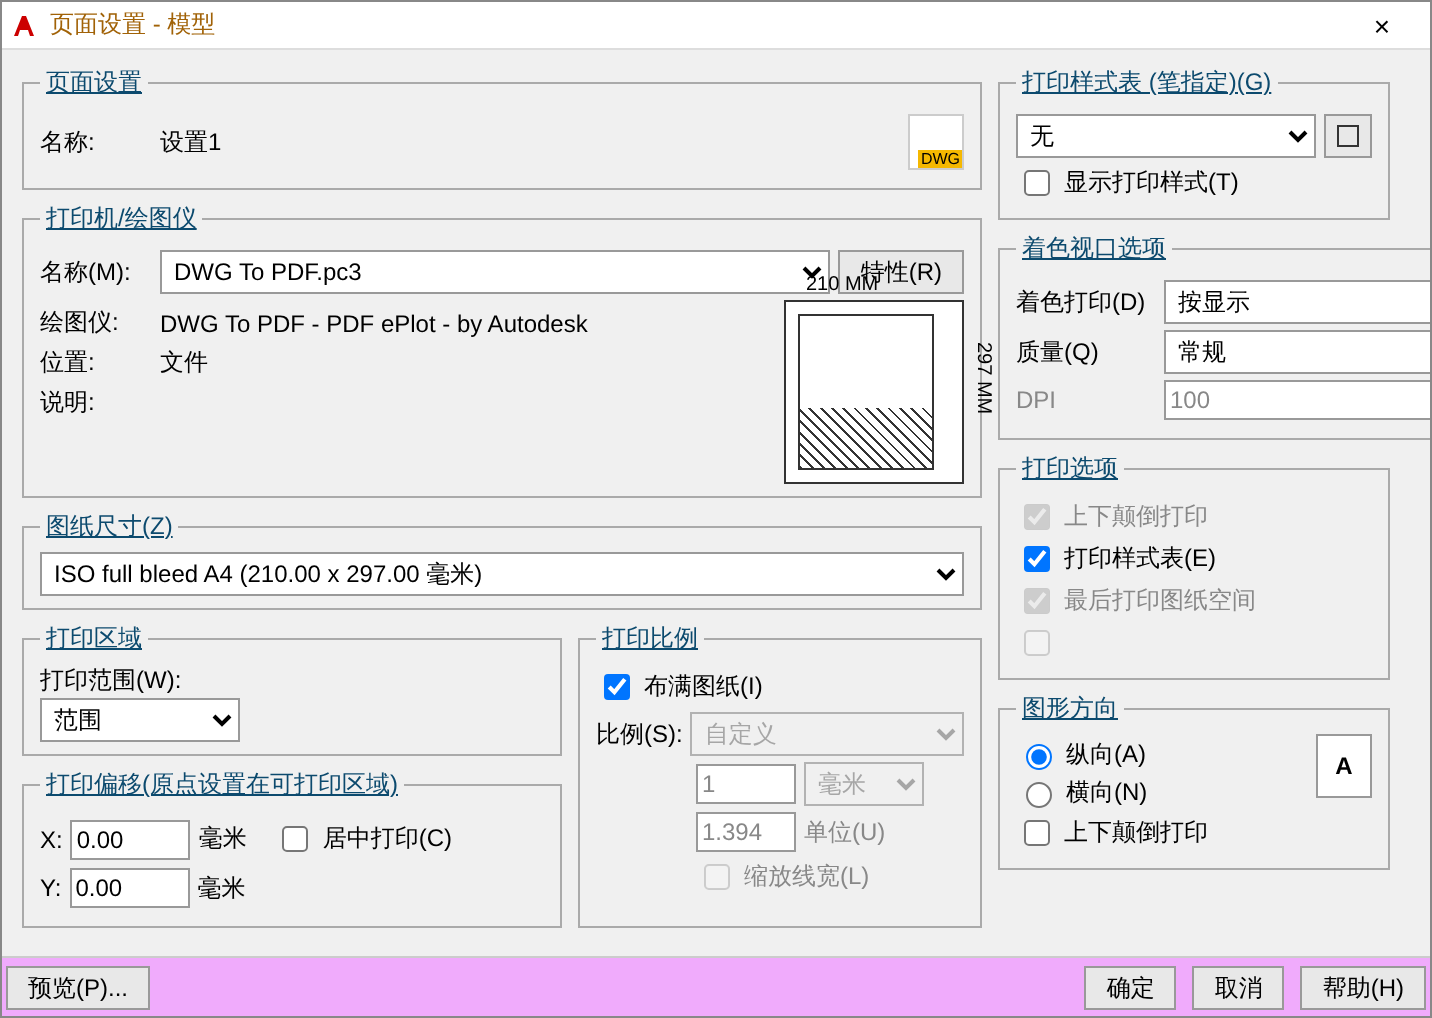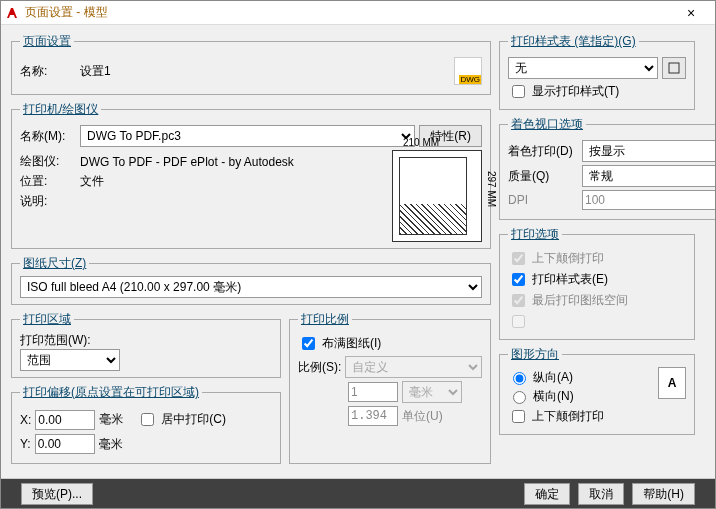--- a/index.html
+++ b/index.html
@@ -22,21 +22,21 @@
 .dwg-icon { width: 28px; height: 28px; background: #fff; border: 1px solid #ccc; position: relative; }
 .dwg-icon::after { content: "DWG"; position: absolute; bottom: 0; right: 0; background: #f5b800; font-size: 8px; padding: 0 1px; }
 .preview-box { width: 90px; height: 92px; border: 1px solid #333; background: #fff; position: relative; margin-left: 6px; }
 .preview-dim { position: absolute; top: -14px; left: 10px; font-size: 10px; }
 .preview-dim2 { position: absolute; right: -16px; top: 20px; font-size: 10px; writing-mode: vertical-rl; }
 .preview-inner { position: absolute; left: 6px; top: 6px; right: 14px; bottom: 6px; border: 1px solid #333; }
 .preview-hatch { position: absolute; left: 0; bottom: 0; right: 0; height: 40%; background: repeating-linear-gradient(45deg, #333 0, #333 1px, transparent 1px, transparent 4px); }
 .chk { display: flex; align-items: center; gap: 4px; margin: 2px 0; }
 .radio { display: flex; align-items: flex-start; gap: 4px; margin: 2px 0; }
 .orient-icon { width: 28px; height: 32px; border: 1px solid #999; background: #fff; display: flex; align-items: center; justify-content: center; font-size: 18px; font-weight: bold; }
-.footer { position: absolute; bottom: 0; left: 0; right: 0; height: 30px; background: #404040; border-top: 1px solid #ccc; display: flex; align-items: center; padding: 0 20px; gap: 8px; }
+.footer { position: absolute; bottom: 0; left: 0; right: 0; height: 30px; background: #f0abfc; border-top: 1px solid #ccc; display: flex; align-items: center; padding: 0 2px; gap: 8px; }
 .footer .spacer { flex: 1; }
 .disabled { color: #888; background: #f0f0f0; }
 .small-icon-btn { width: 24px; height: 22px; border: 1px solid #999; background: #e8e8e8; display: inline-flex; align-items: center; justify-content: center; cursor: pointer; }
 </style>
 </head>
 <body>
 
 <div class="titlebar">
   <svg class="app-icon" viewBox="0 0 16 14">
       <path d="M2 12 L6 2 L8 2 L12 12 L10 12 L9 9 L5 9 L4 12 Z" fill="#c00"></path>
@@ -126,23 +126,27 @@
             </label>
         <div class="line">
               <span>比例(S):</span>
               <select class="disabled" disabled="" style="flex:1"><option>自定义</option></select>
             </div>
         <div class="line" style="padding-left:50px">
               <input type="text" class="disabled" disabled="" style="width: 50px;" value="1">
               <select class="disabled" disabled="" style="width:60px"><option>毫米</option></select>
             </div>
         <div class="line" style="padding-left:50px">
-              <input type="text" class="disabled" disabled="" style="width: 50px; font-family: Liberation Mono, monospace;" value="1.394">
+              <input type="text" class="disabled" disabled="" style="width: 50px;" value="1.394">
               <span class="disabled">单位(U)</span>
             </div>
+        <label class="chk" style="padding-left:50px">
+              <input type="checkbox" disabled="" style="">
+              <span class="disabled">缩放线宽(L)</span>
+            </label>
       </fieldset>
     </div>
   </div>
 
   <div class="rightcol">
     <fieldset>
       <legend>打印样式表 (笔指定)(G)</legend>
       <div class="line">
         <select style="flex:1"><option>无</option></select>
         <span class="small-icon-btn">

